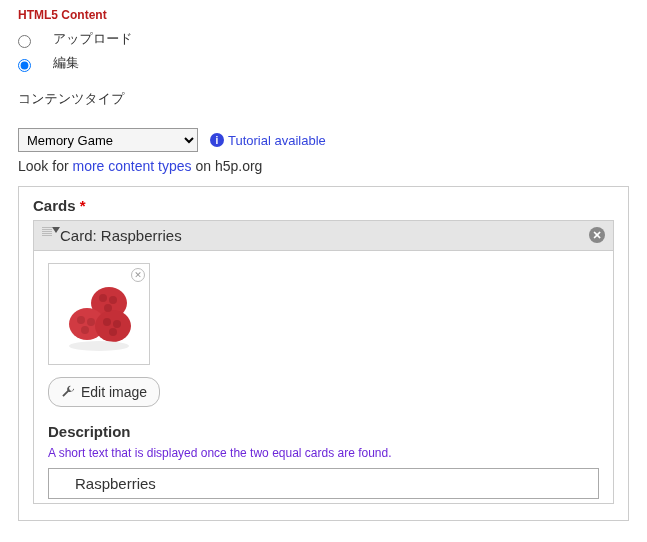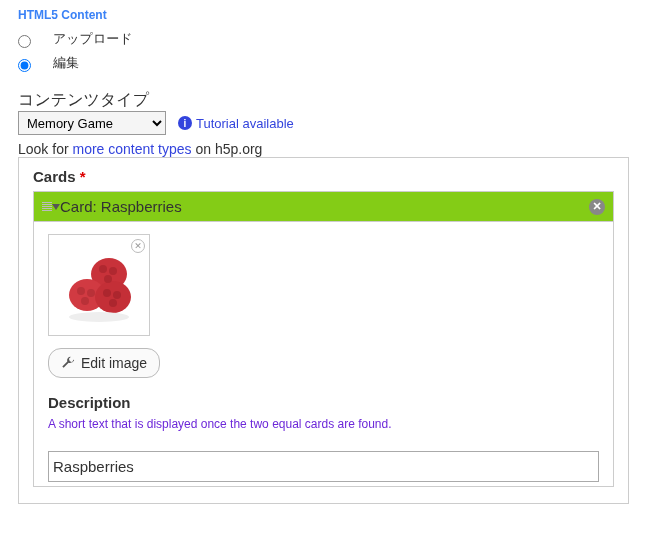--- a/index.html
+++ b/index.html
@@ -1,43 +1,43 @@
 <!DOCTYPE html>
 <html><head>
 <meta charset="utf-8">
 <style>
 * { box-sizing: border-box; margin: 0; padding: 0; }
 body { font-family: "Hiragino Sans", "Meiryo", Arial, sans-serif; font-size: 13px; color: #333; background: #fff; padding: 8px 18px; width: 647px; }
-.header-title { font-weight: bold; color: #3b82f6; margin-bottom: 8px; font-size: 12px; }
+.header-title { font-weight: bold; color: #b91c1c; margin-bottom: 8px; font-size: 12px; }
 .radio-row { margin: 6px 0; display: flex; align-items: flex-end; gap: 22px; font-size: 13px; }
 .radio-row input[type=radio] { margin: 0; }
-.content-type-label { margin-top: 18px; margin-bottom: 0; font-size: 16px; }
+.content-type-label { margin-top: 18px; margin-bottom: 20px; font-size: 13px; }
 .ct-row { display: flex; align-items: center; gap: 12px; margin-bottom: 6px; }
-select { font-size: 13px; padding: 2px 4px; width: 148px; height: 24px; border: 1px solid #999; background: #f5f5f5; }
+select { font-size: 13px; padding: 2px 4px; width: 180px; height: 24px; border: 1px solid #999; background: #f5f5f5; }
 .tutorial { color: #3344dd; display: flex; align-items: center; gap: 4px; }
 .info-icon { width: 14px; height: 14px; border-radius: 50%; background: #3344dd; color: #fff; font-size: 10px; font-weight: bold; display: inline-flex; align-items: center; justify-content: center; }
-.lookfor { font-size: 14px; color: #333; }
+.lookfor { font-size: 14px; color: #333; margin-bottom: 12px; }
 .lookfor .link { color: #3344dd; }
 .editor-panel { border: 1px solid #ccc; padding: 10px 14px 16px 14px; }
 .section-label { font-weight: bold; font-size: 15px; margin-bottom: 6px; }
 .req { color: #d00; }
-.card-header { background: #84cc16; border: 1px solid #ccc; padding: 6px 8px; display: flex; align-items: center; font-size: 15px; color: #333; }
+.card-header { background: #e5e5e5; border: 1px solid #ccc; padding: 6px 8px; display: flex; font-size: 15px; color: #333; }
 .drag-handle { width: 10px; display: flex; flex-direction: column; gap: 1px; }
 .drag-handle span { display: block; height: 1px; background: #bbb; }
 .caret { width: 0; height: 0; border-left: 4px solid transparent; border-right: 4px solid transparent; border-top: 6px solid #555; }
 .card-close { margin-left: auto; width: 16px; height: 16px; border-radius: 50%; background: #888; color: #fff; display: flex; align-items: center; justify-content: center; font-size: 11px; font-weight: bold; cursor: pointer; }
 .card-body { border: 1px solid #ccc; border-top: none; padding: 12px 14px 4px 14px; }
 .image-thumb-wrap { position: relative; border: 1px solid #ccc; width: 102px; height: 102px; padding: 4px; background: #fff; margin-bottom: 12px; }
 .thumb-remove { position: absolute; top: 4px; right: 4px; width: 14px; height: 14px; border-radius: 50%; border: 1px solid #bbb; color: #999; display: flex; align-items: center; justify-content: center; font-size: 9px; background: #fff; cursor: pointer; }
 .thumb-img { width: 92px; height: 92px; display: flex; align-items: center; justify-content: center; }
 .btn-row { display: flex; gap: 10px; margin-bottom: 16px; }
 .btn { border: 1px solid #bbb; background: #fafafa; padding: 6px 12px; font-size: 14px; color: #333; display: flex; align-items: center; gap: 6px; cursor: pointer; border-radius: 13px; }
 .btn svg { width: 14px; height: 14px; }
 .desc-help { font-size: 12px; color: #6d28d9; margin: 2px 0 8px 0; }
-.desc-input { width: 100%; border: 1px solid #aaa; padding: 6px 4px; font-size: 15px; color: #333; margin-top: 12px; }
+.desc-input { width: 100%; border: 1px solid #aaa; padding: 6px 26px; font-size: 15px; color: #333; }
 </style>
 </head>
 <body>
 
 <div class="header-title">HTML5 Content</div>
 
 <label class="radio-row">
   <input type="radio" name="mode" style="">
   <span>アップロード</span>
 </label>

